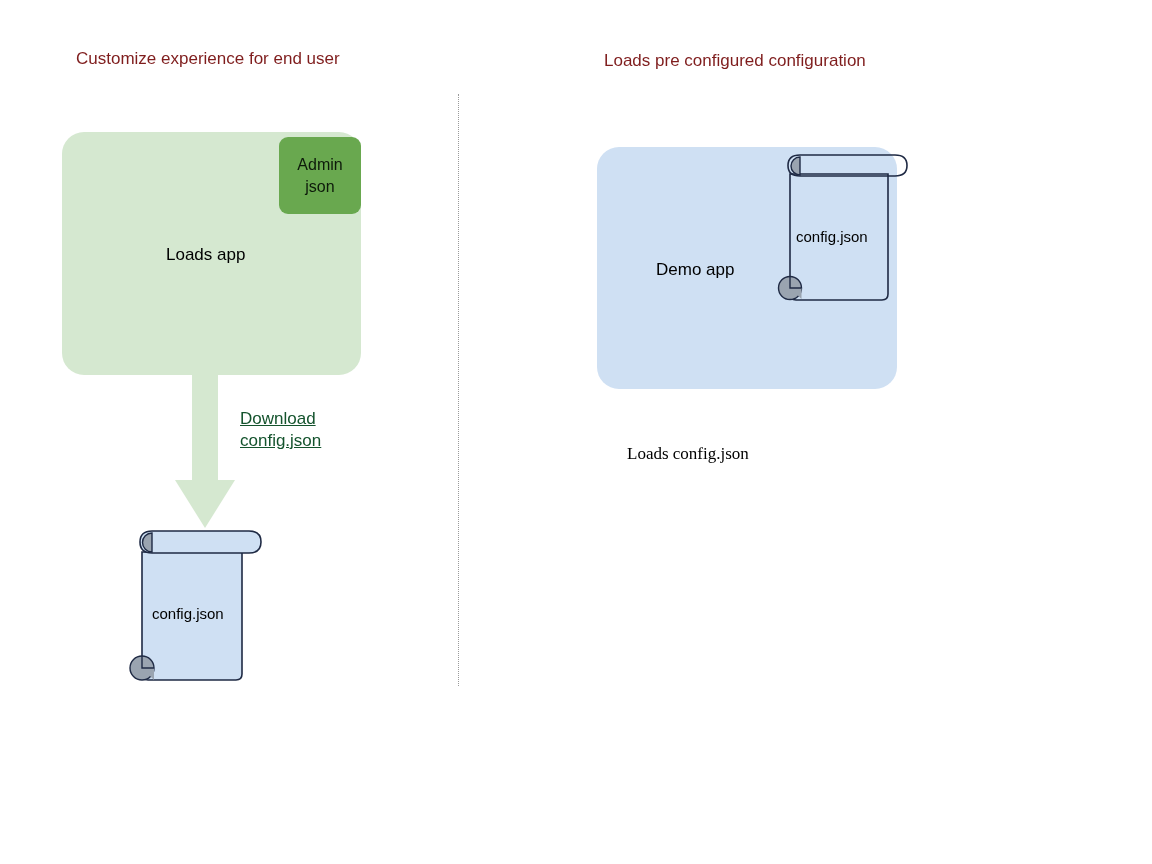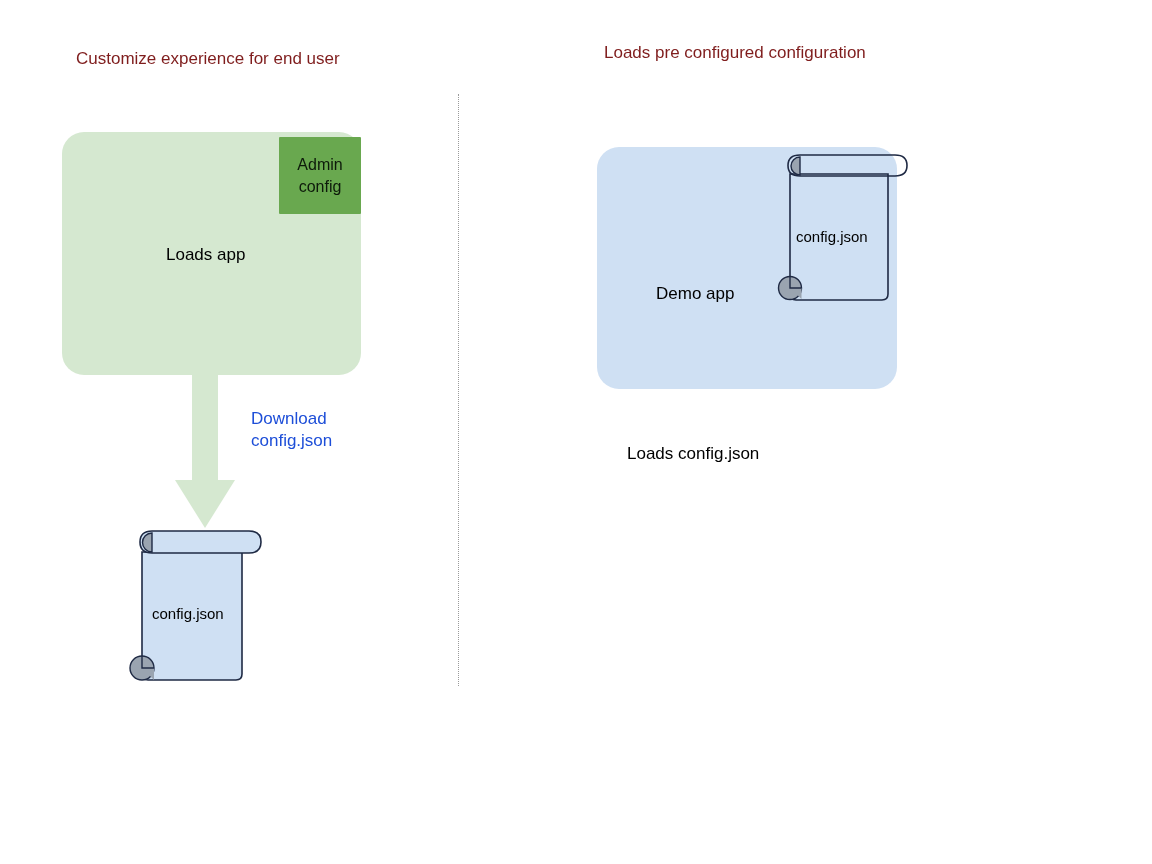--- a/index.html
+++ b/index.html
@@ -23,21 +23,21 @@
 
   
   .section-title {
     position: absolute;
     font-size: 17px;
     line-height: 20px;
     color: #7f1d1d;
     white-space: nowrap;
   }
   #title-left  { left: 76px;  top: 49px; }
-  #title-right { left: 604px; top: 43px; }
+  #title-right { left: 604px; top: 51px; }
 
   
   #divider {
     position: absolute;
     left: 458px;
     top: 94px;
     width: 0;
     height: 592px;
     border-left: 1px dotted #9a9a9a;
   }
@@ -63,31 +63,31 @@
   }
 
   .app-label {
     position: absolute;
     font-size: 17px;
     line-height: 21px;
     white-space: nowrap;
     color: #000000;
   }
   #admin-app-label { left: 166px; top: 244px; }
-  #demo-app-label  { left: 656px; top: 259px; margin-top: 24px; }
+  #demo-app-label  { left: 656px; top: 259px; }
 
   
   #admin-panel {
     position: absolute;
     left: 279px;
     top: 137px;
     width: 82px;
     height: 77px;
     background: #69a84f;
-    border-radius: 1px;
+    border-radius: 9px;
     display: flex;
     align-items: center;
     justify-content: center;
     text-align: center;
     font-size: 16px;
     line-height: 22px;
     color: #0d1a0a;
   }
   #admin-panel .panel-text { display: block; }
 
@@ -95,26 +95,27 @@
   #download-arrow {
     position: absolute;
     left: 170px;
     top: 372px;
     width: 70px;
     height: 160px;
   }
 
   .arrow-label {
     position: absolute;
-    left: 251px;
+    left: 240px;
     top: 408px;
     font-size: 17px;
     line-height: 22px;
     white-space: nowrap;
-    color: #1d4ed8;
+    color: #14532d;
+    text-decoration: underline;
   }
 
   
   .scroll-doc {
     position: absolute;
   }
   #scroll-left {
     left: 118px;
     top: 528px;
     width: 150px;
@@ -139,41 +140,42 @@
 
   
   #loads-caption {
     position: absolute;
     left: 627px;
     top: 443px;
     font-size: 17px;
     line-height: 22px;
     white-space: nowrap;
     color: #000000;
+    font-family: Liberation Serif, serif;
   }
 </style>
 </head>
 <body>
 
 <div class="canvas">
 
   <div class="section-title" id="title-left">Customize experience for end user</div>
 
   <div class="section-title" id="title-right">Loads pre configured configuration</div>
 
   <div id="divider"></div>
 
   <div class="app-box" id="admin-app-box"></div>
 
   <div class="app-label" id="admin-app-label">Loads app</div>
 
   <div id="admin-panel">
     <span>
       <span class="panel-text">Admin</span>
-      <span class="panel-text">config</span>
+      <span class="panel-text">json</span>
     </span>
   </div>
 
   <svg id="download-arrow" viewBox="0 0 70 160">
     <path d="M 22 0 L 48 0 L 48 108 L 65 108 L 35 156 L 5 108 L 22 108 Z" fill="#d5e8d0"></path>
   </svg>
 
   <div class="arrow-label">
     <div>Download</div>
     <div>config.json</div>

